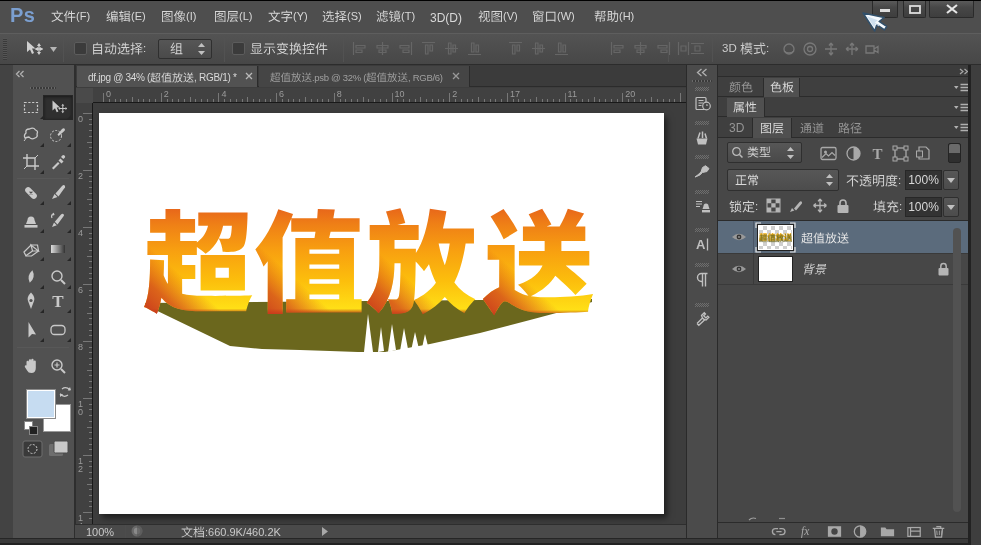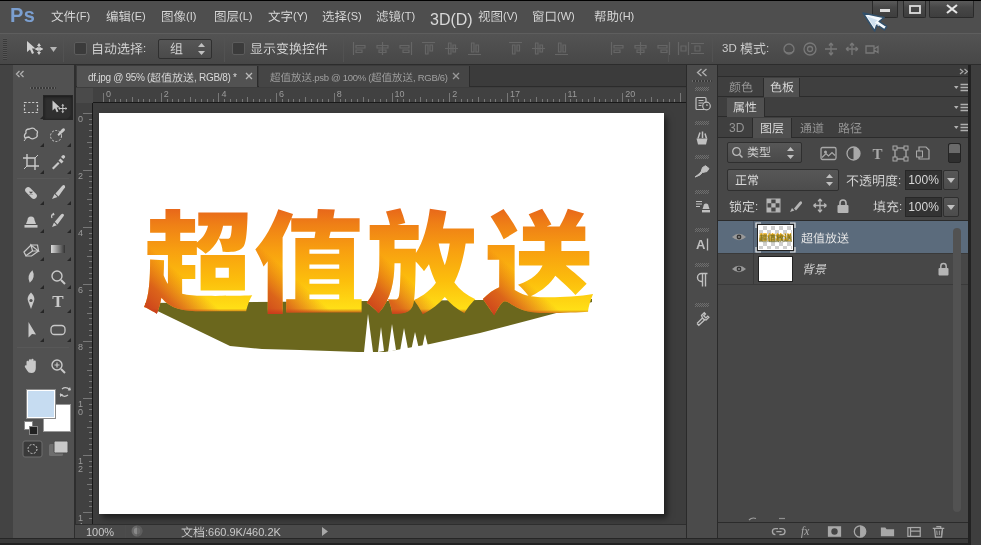--- a/index.html
+++ b/index.html
@@ -117,21 +117,21 @@
       </svg>
       <span style="font-size:11px;line-height:12.5px;margin-right:0px">(S)</span>
     </div>
     <div class="ab row" style="left:376px;top:10px;height:12.5px;color:#d8d8d8">
       <svg class="" style="margin-right:0px" width="25.0" height="12.5" viewBox="0 0 2000 1000" fill="#d8d8d8">
         <use href="#u6ee4" x="0"></use>
         <use href="#u955c" x="1000"></use>
       </svg>
       <span style="font-size:11px;line-height:12.5px;margin-right:0px">(T)</span>
     </div>
-    <div class="ab" style="left:430px;top:11px;font-size:16px;color:#d8d8d8">3D(D)</div>
+    <div class="ab" style="left:430px;top:11px;font-size:12px;color:#d8d8d8">3D(D)</div>
     <div class="ab row" style="left:478px;top:10px;height:12.5px;color:#d8d8d8">
       <svg class="" style="margin-right:0px" width="25.0" height="12.5" viewBox="0 0 2000 1000" fill="#d8d8d8">
         <use href="#u89c6" x="0"></use>
         <use href="#u56fe" x="1000"></use>
       </svg>
       <span style="font-size:11px;line-height:12.5px;margin-right:0px">(V)</span>
     </div>
     <div class="ab row" style="left:532px;top:10px;height:12.5px;color:#d8d8d8">
       <svg class="" style="margin-right:0px" width="25.0" height="12.5" viewBox="0 0 2000 1000" fill="#d8d8d8">
         <use href="#u7a97" x="0"></use>
@@ -433,41 +433,41 @@
       <circle cx="10.5" cy="9" r="4.5" fill="none" stroke="#c9c9c9" stroke-dasharray="2 1.5"></circle>
     </svg>
     <svg class="ab" style="left:48px;top:440px" width="21" height="18">
       <rect x="1" y="4" width="14" height="12" rx="1.5" fill="#6e6e6e"></rect>
       <rect x="6" y="1" width="14" height="12" rx="1.5" fill="#c9c9c9" stroke="#4b4b4b"></rect>
     </svg>
     <div class="ab" style="left:75px;top:65px;width:611px;height:480px;background:#3d3d3d;border-left:1px solid #2e2e2e"></div>
     <div class="ab" style="left:76px;top:65px;width:610px;height:22px;background:#3b3b3b;border-bottom:1px solid #2b2b2b"></div>
     <div class="ab" style="left:77px;top:66px;width:181px;height:21px;background:#525252;border-right:1px solid #2b2b2b"></div>
     <div class="ab row" style="left:88px;top:71px;height:12px;color:#d9d9d9;letter-spacing:-0.3px">
-      <span style="font-size:10px">df.jpg @ 95% (</span>
+      <span style="font-size:10px">df.jpg @ 34% (</span>
       <svg class="" style="" width="44.0" height="11" viewBox="0 0 4000 1000" fill="#d9d9d9">
         <use href="#u8d85" x="0"></use>
         <use href="#u503c" x="1000"></use>
         <use href="#u653e" x="2000"></use>
         <use href="#u9001" x="3000"></use>
       </svg>
-      <span style="font-size:10px">, RGB/8) *</span>
+      <span style="font-size:10px">, RGB/1) *</span>
     </div>
     <svg class="ab" style="left:245px;top:72px" width="8" height="8">
       <path d="M1 1 L7 7 M7 1 L1 7" stroke="#b9b9b9" stroke-width="1.3"></path>
     </svg>
     <div class="ab" style="left:259px;top:66px;width:211px;height:21px;background:#454545;border-right:1px solid #2b2b2b"></div>
     <div class="ab row" style="left:270px;top:71px;height:12px;color:#a0a0a0;letter-spacing:-0.3px">
       <svg class="" style="" width="42.0" height="10.5" viewBox="0 0 4000 1000" fill="#a0a0a0">
         <use href="#u8d85" x="0"></use>
         <use href="#u503c" x="1000"></use>
         <use href="#u653e" x="2000"></use>
         <use href="#u9001" x="3000"></use>
       </svg>
-      <span style="font-size:9.5px">.psb @ 100% (</span>
+      <span style="font-size:9.5px">.psb @ 32% (</span>
       <svg class="" style="" width="42.0" height="10.5" viewBox="0 0 4000 1000" fill="#a0a0a0">
         <use href="#u8d85" x="0"></use>
         <use href="#u503c" x="1000"></use>
         <use href="#u653e" x="2000"></use>
         <use href="#u9001" x="3000"></use>
       </svg>
       <span style="font-size:9.5px">, RGB/6)</span>
     </div>
     <svg class="ab" style="left:452px;top:72px" width="8" height="8">
       <path d="M1 1 L7 7 M7 1 L1 7" stroke="#999" stroke-width="1.3"></path>

